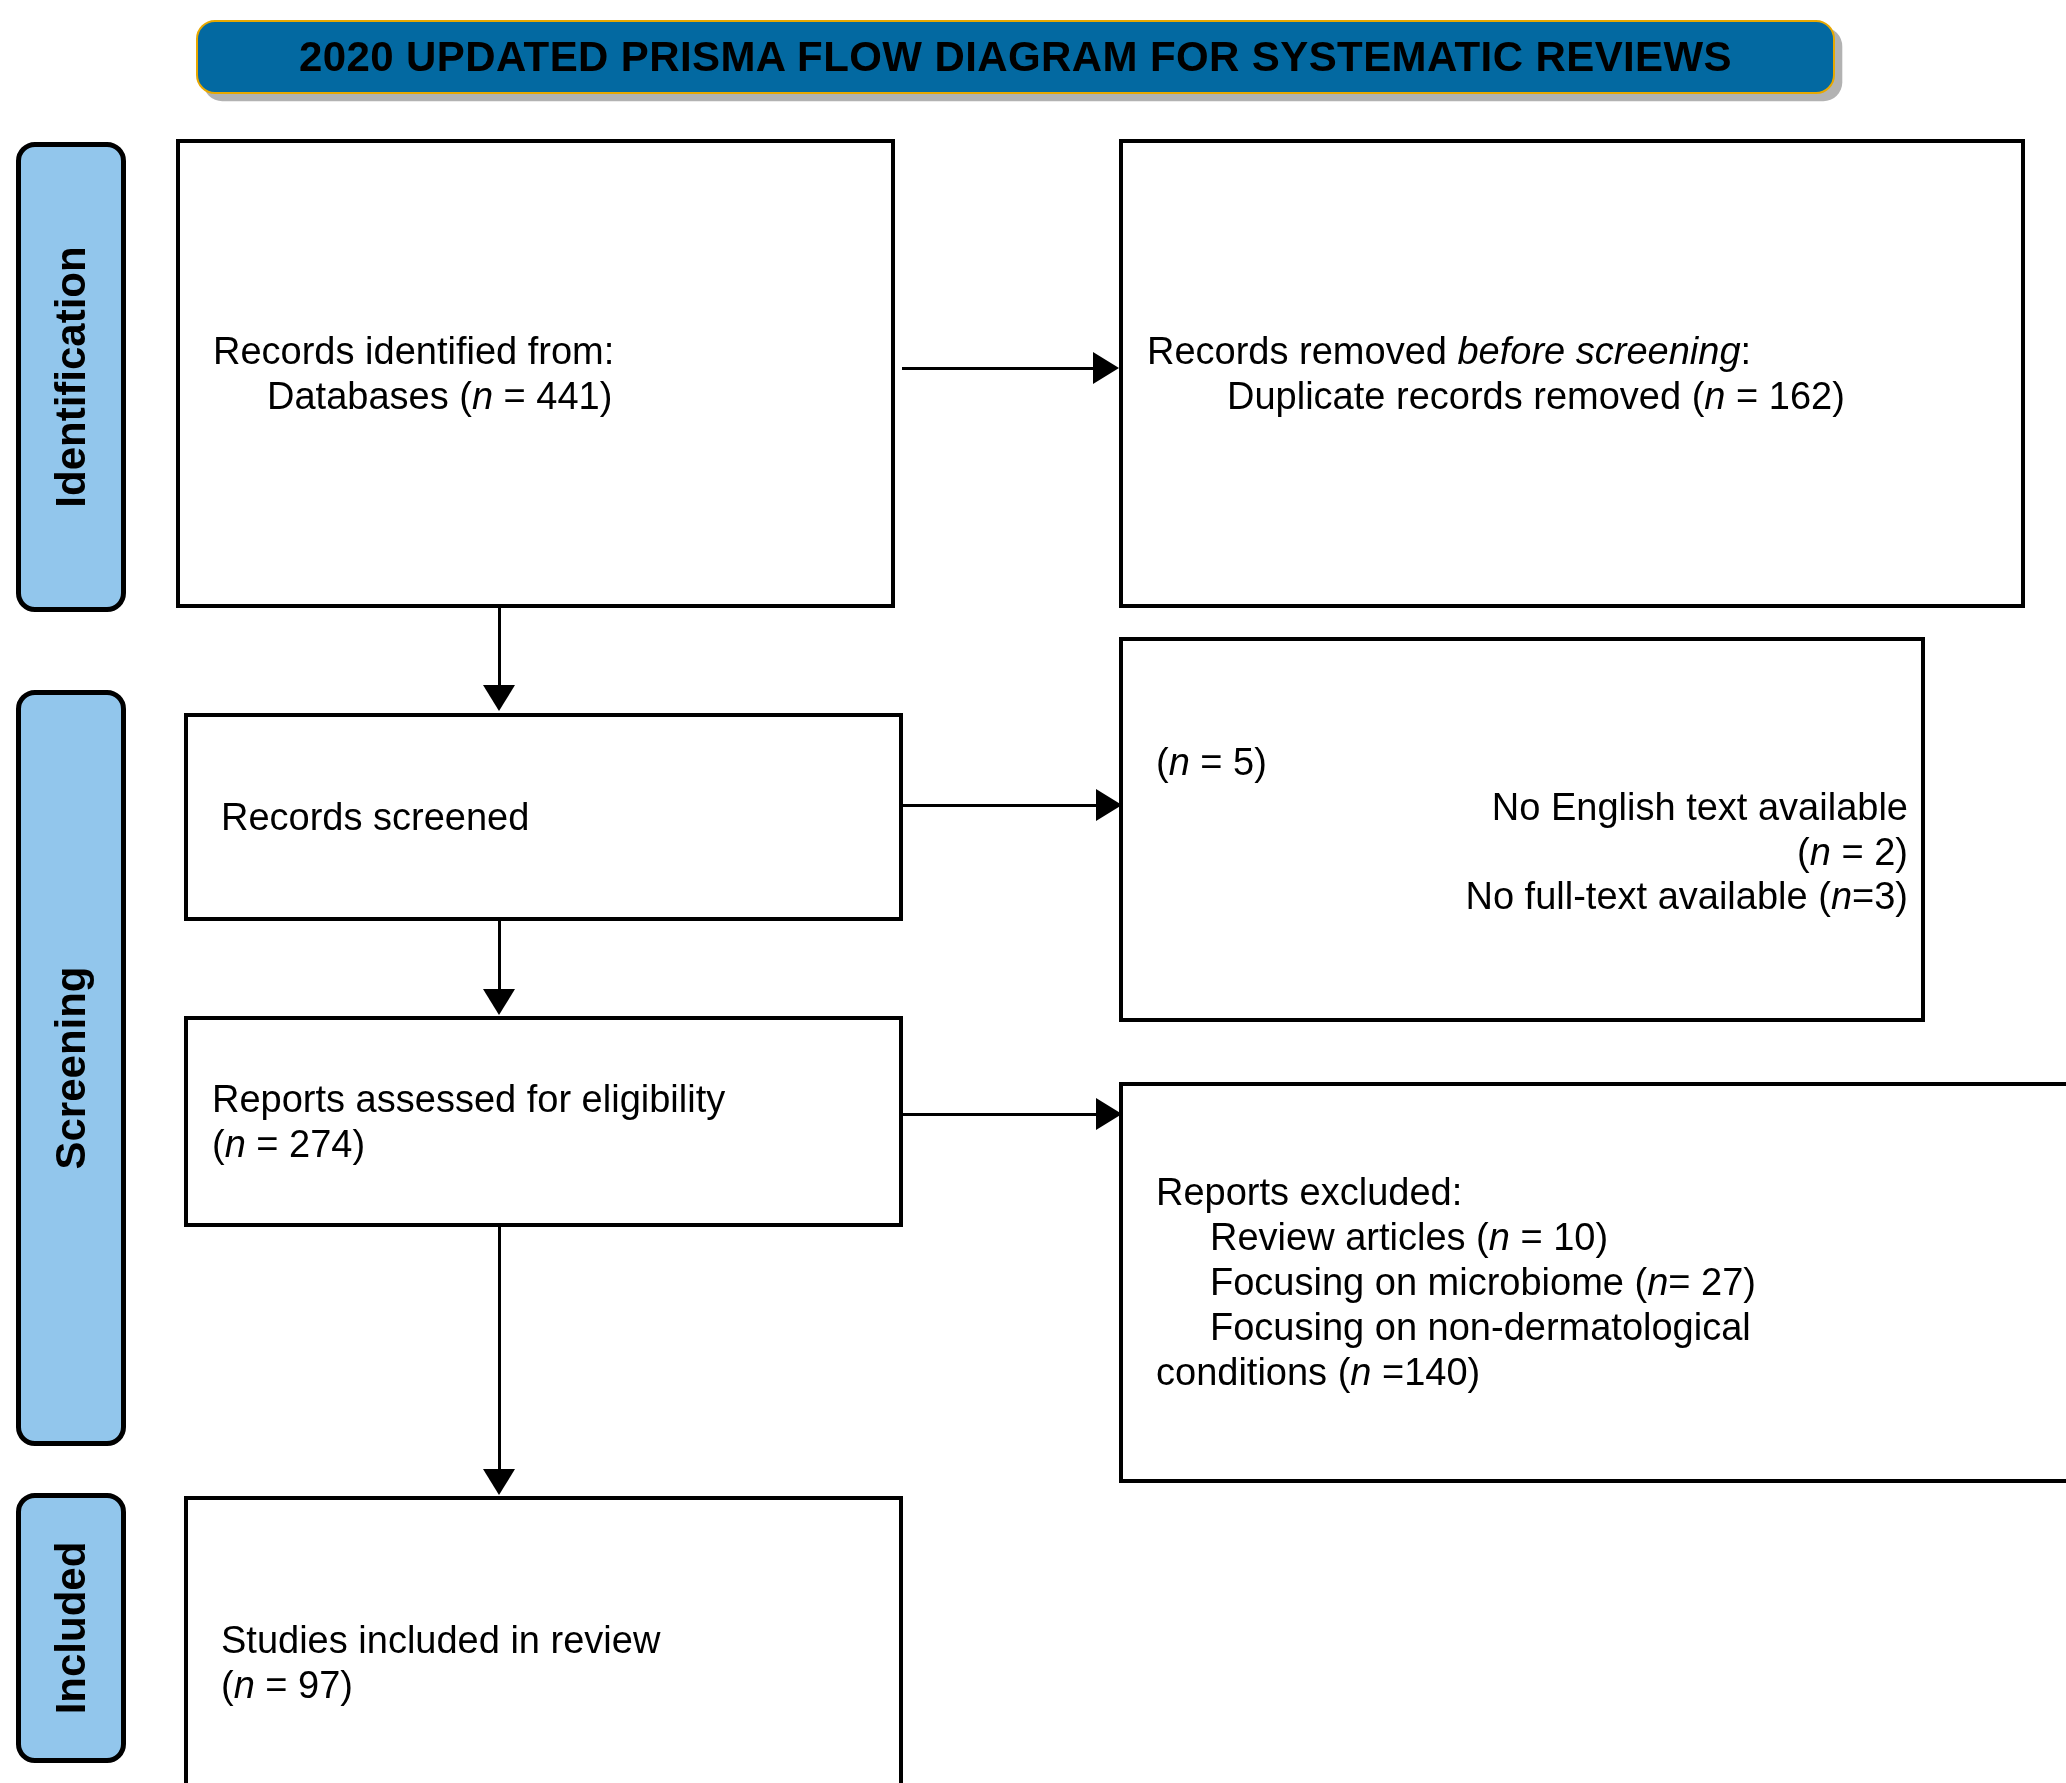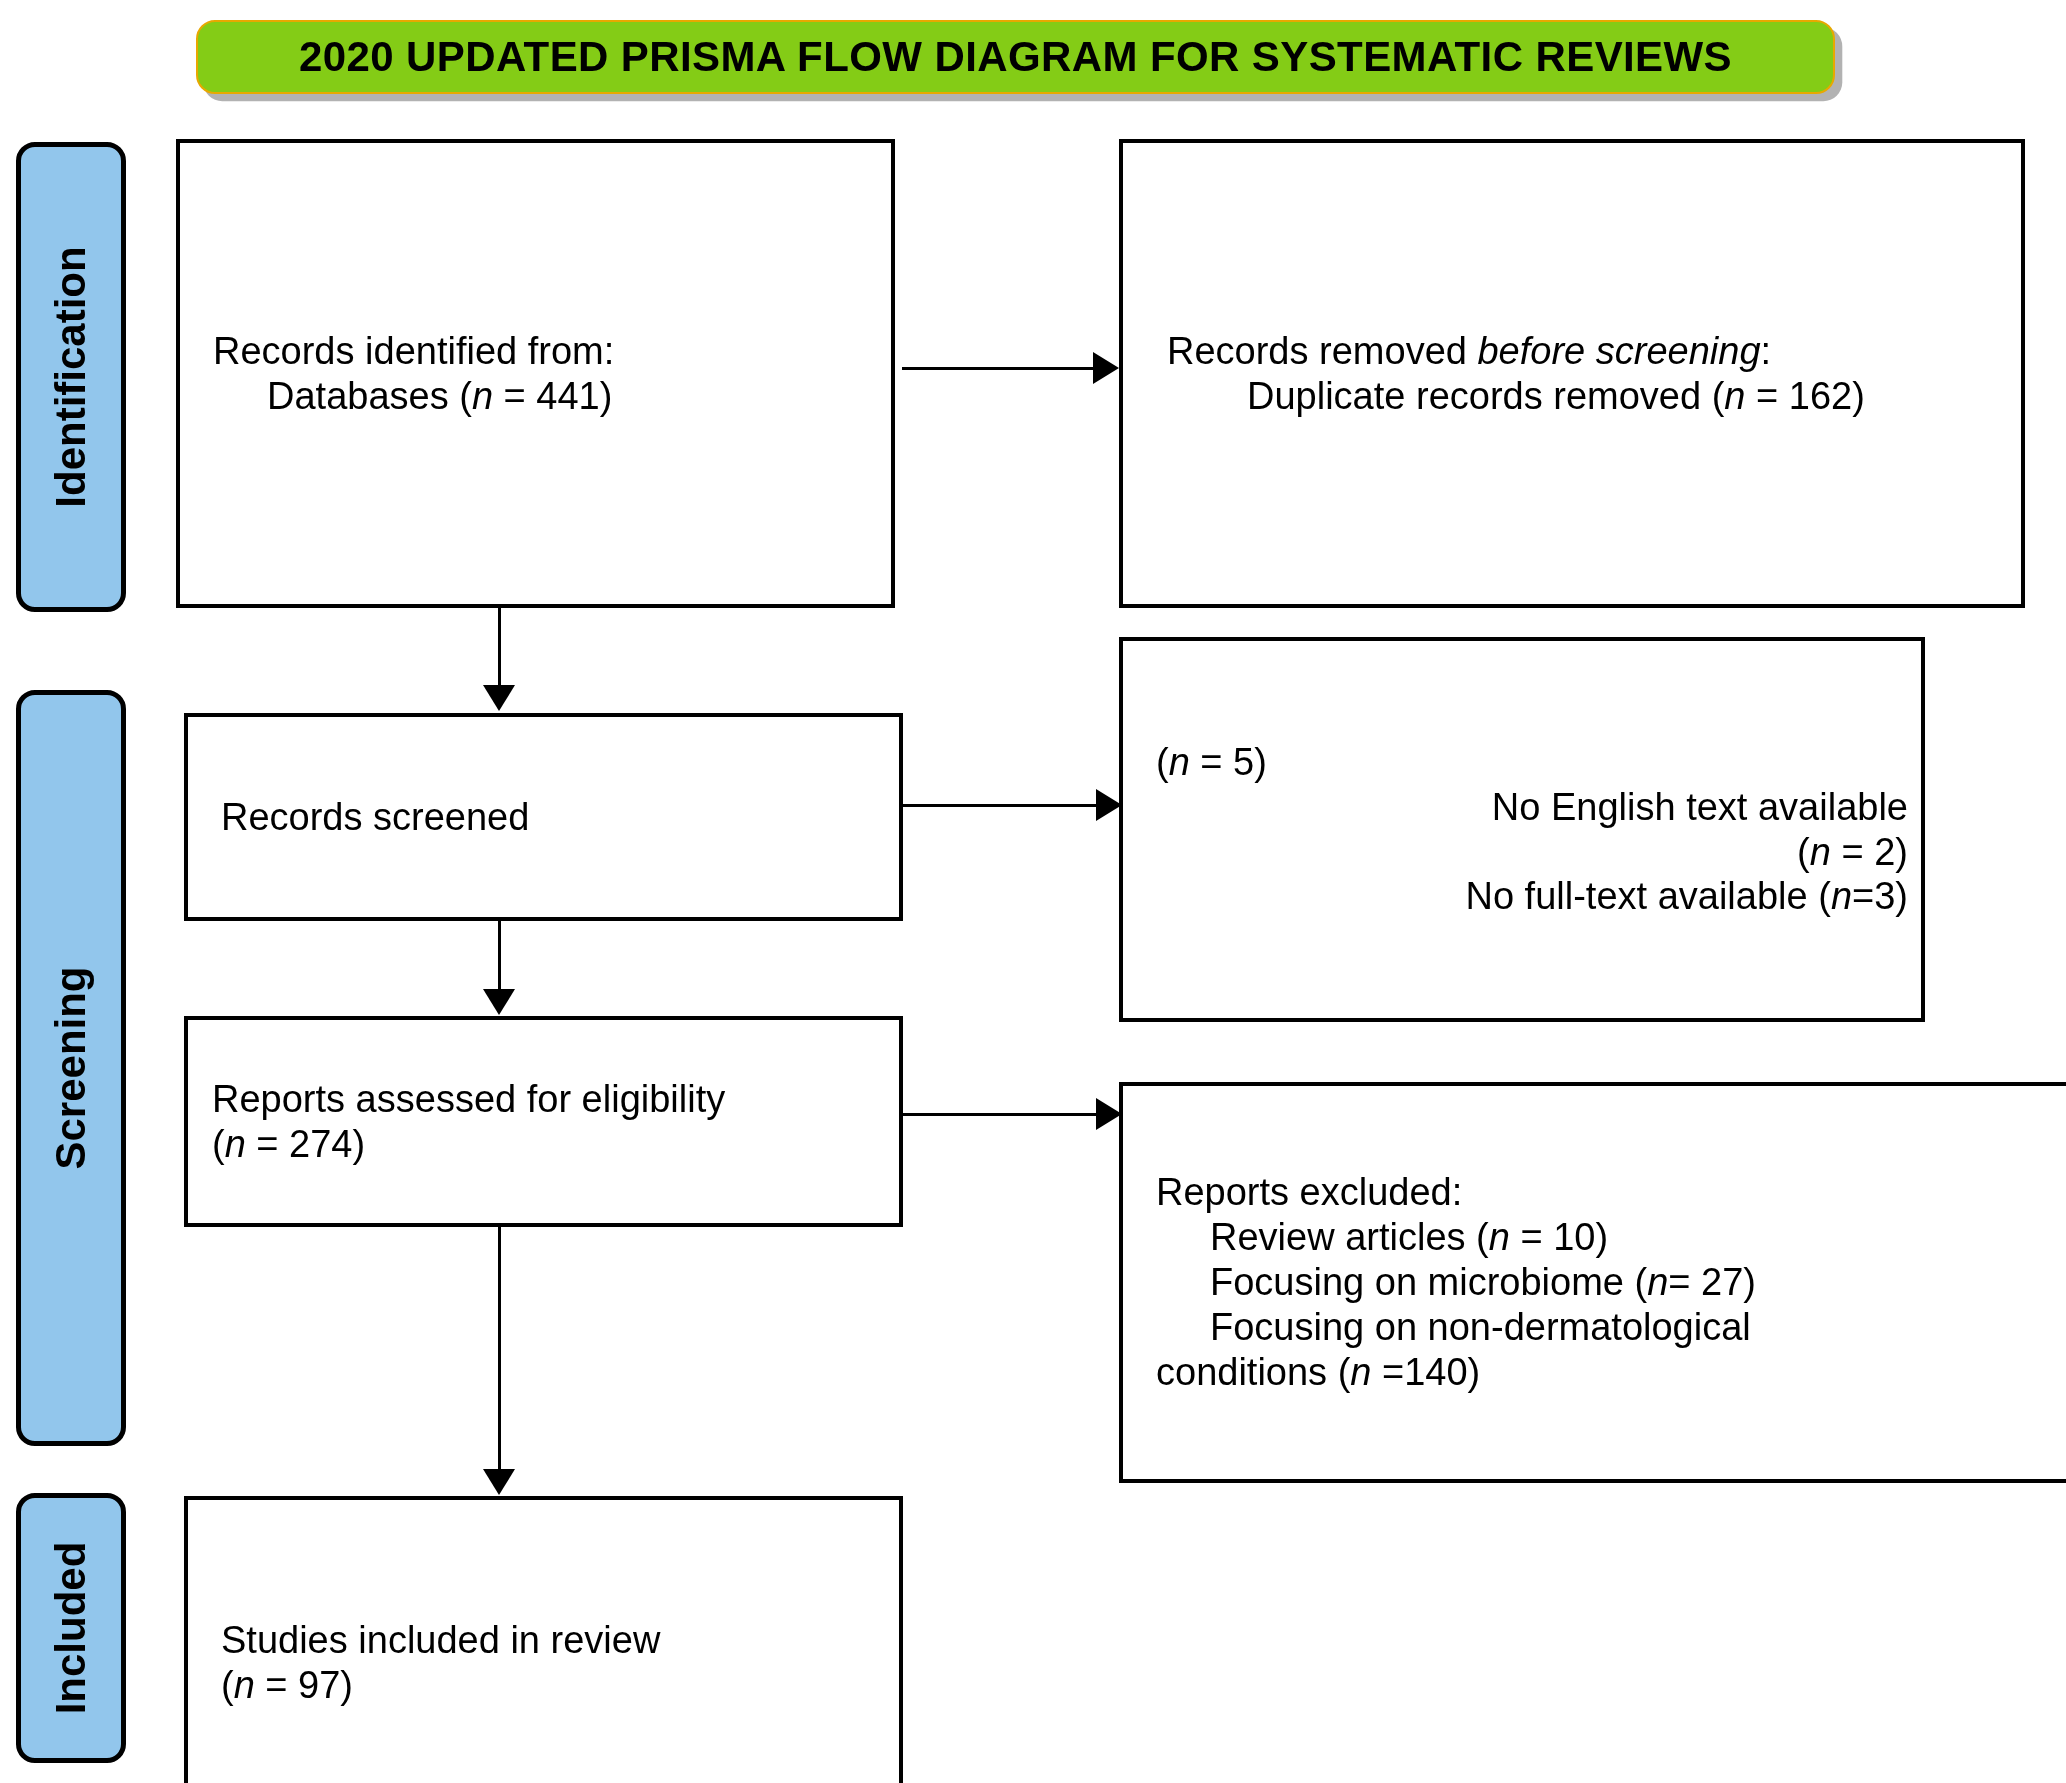--- a/index.html
+++ b/index.html
@@ -18,21 +18,21 @@
     overflow: hidden;
   }
 
   
   .title-banner {
     position: absolute;
     left: 196px;
     top: 20.3px;
     width: 1635px;
     height: 70px;
-    background: #84cc16;
+    background: #0369a1;
     border: 2.2px solid #E8A800;
     border-radius: 19px;
     box-shadow: 7.3px 7.3px 0 rgba(0,0,0,0.30);
     display: flex;
     align-items: center;
     justify-content: center;
   }
   .title-banner .title-text {
     font-size: 42px;
     font-weight: bold;
@@ -87,21 +87,21 @@
 
   #box-identified  { left: 176px;  top: 139px;  width: 719px;  height: 469px; }
   #box-removed     { left: 1119px; top: 139px;  width: 906px; height: 469px; }
   #box-screened    { left: 184px;  top: 713px;  width: 719px;  height: 208px; }
   #box-rec-excl    { left: 1119px; top: 637px;  width: 806px; height: 385px; }
   #box-eligibility { left: 184px;  top: 1016px; width: 719px;  height: 211px; }
   #box-rep-excl    { left: 1119px; top: 1082px; width: 1056px; height: 401px; }
   #box-included    { left: 184px;  top: 1496px; width: 719px;  height: 334px; }
 
   #box-identified .body  { padding-left: 33px; }
-  #box-removed .body     { padding-left: 44px; }
+  #box-removed .body     { padding-left: 24px; }
   #box-screened .body    { padding-left: 33px; }
   #box-rec-excl .body    { padding-left: 33px; }
   #box-eligibility .body { padding-left: 24px; }
   #box-rep-excl .body    { padding-left: 33px; }
   #box-included .body    { padding-left: 33px; }
 
   
   .connector { position: absolute; }
   .conn-line-h {
     position: absolute;

